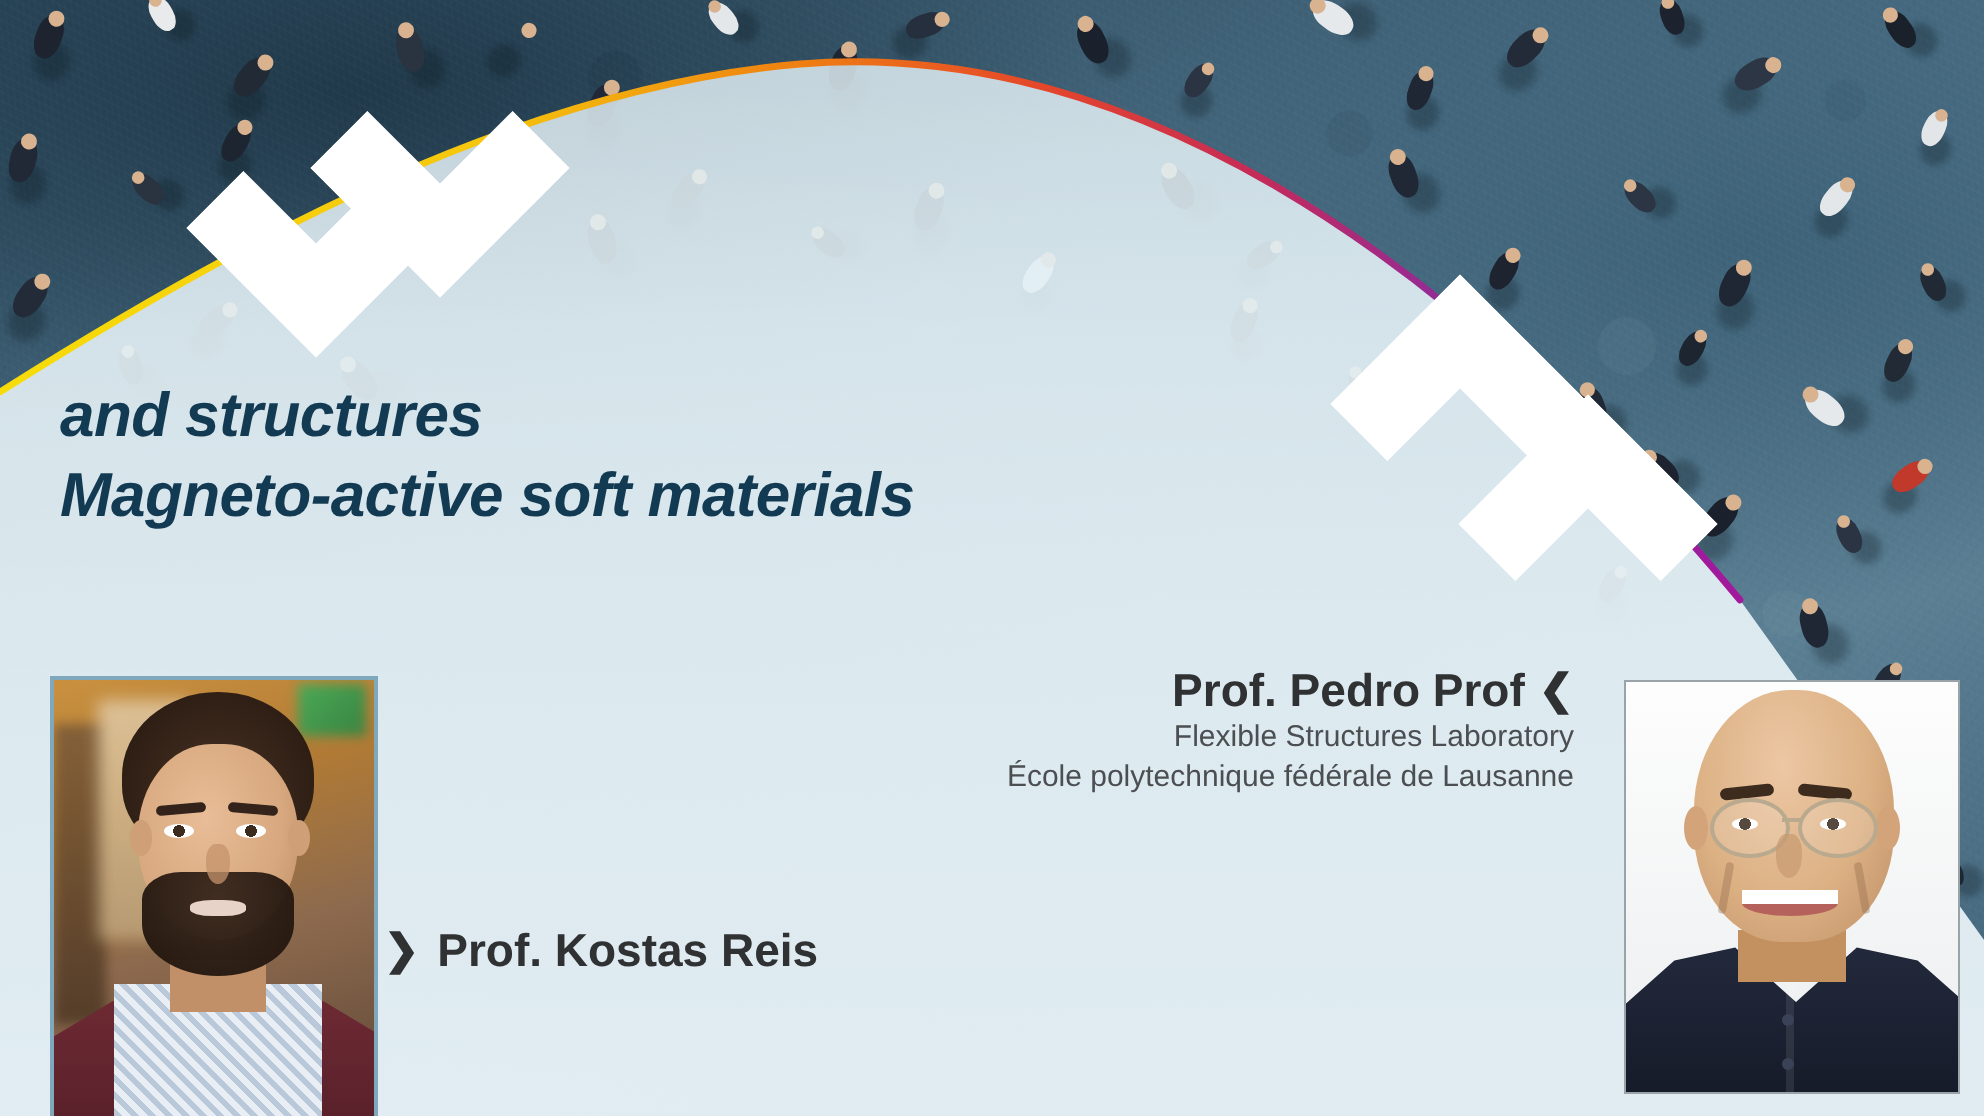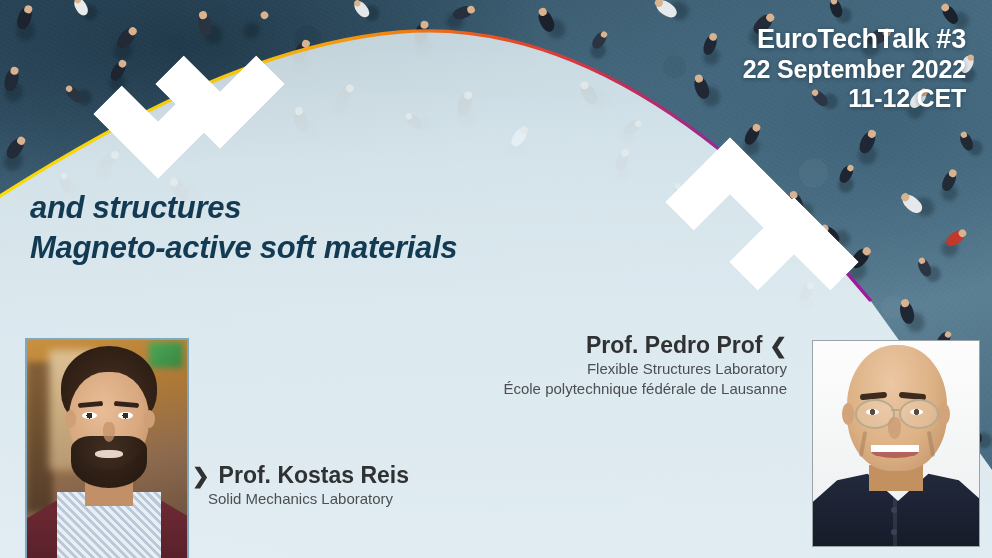--- a/index.html
+++ b/index.html
@@ -528,46 +528,40 @@
   <div class="chev-group" style="left:112px;top:14px;">
     <div class="chev" style="left:0px;top:54px;transform:rotate(-45deg);"></div>
     <div class="chev" style="left:62px;top:24px;transform:rotate(-45deg);"></div>
   </div>
 
   <div class="chev-group" style="left:676px;top:156px;">
     <div class="chev" style="left:8px;top:0px;transform:rotate(135deg);"></div>
     <div class="chev" style="left:72px;top:60px;transform:rotate(135deg);"></div>
   </div>
 
-  <div class="header">
-    <div class="l1">EuroTechTalk #3</div>
-    <div class="l2">22 September 2022</div>
-    <div class="l3">11-12 CET</div>
-  </div>
 
   <div class="title">
     <div>and structures</div>
     <div>Magneto-active soft materials</div>
   </div>
 
   <div class="speaker-right">
     <div class="speaker-name">
       <span>Prof. Pedro Prof</span>
       <span class="chev-glyph">❮</span>
     </div>
     <div class="speaker-sub">Flexible Structures Laboratory</div>
     <div class="speaker-sub">École polytechnique fédérale de Lausanne</div>
   </div>
 
   <div class="speaker-left">
     <div class="speaker-name">
       <span class="chev-glyph">❯</span>
       <span>Prof. Kostas Reis</span>
     </div>
-    <div class="speaker-sub">Solid Mechanics Laboratory</div>
   </div>
 
   <div class="photo photo-left">
     <div class="pl-greenbox"></div>
     <div class="pl-doorL"></div>
     <div class="pl-wall"></div>
     <div class="pl-sweater"></div>
     <div class="pl-shirt"></div>
     <div class="pl-neck"></div>
     <div class="pl-hair"></div>

